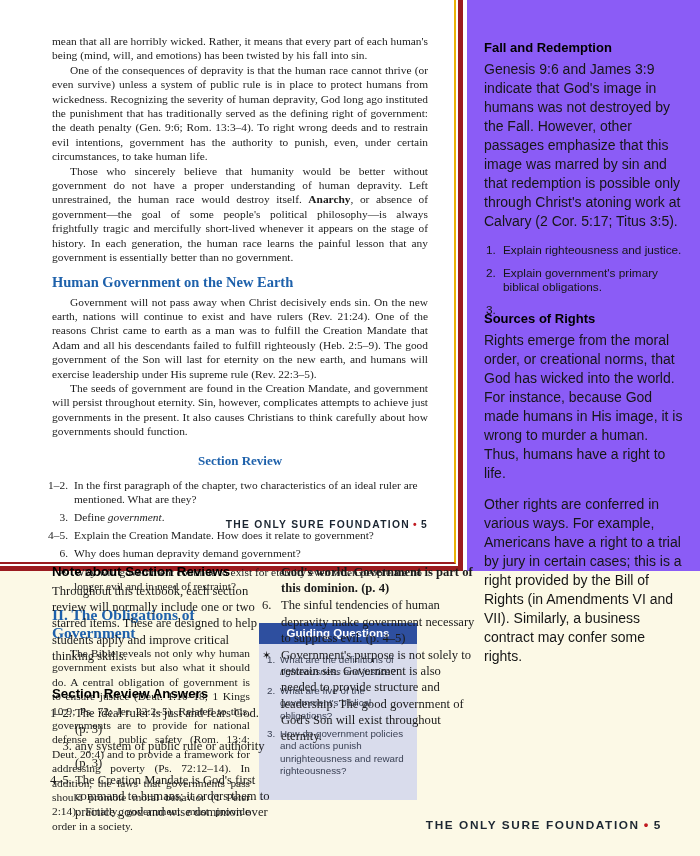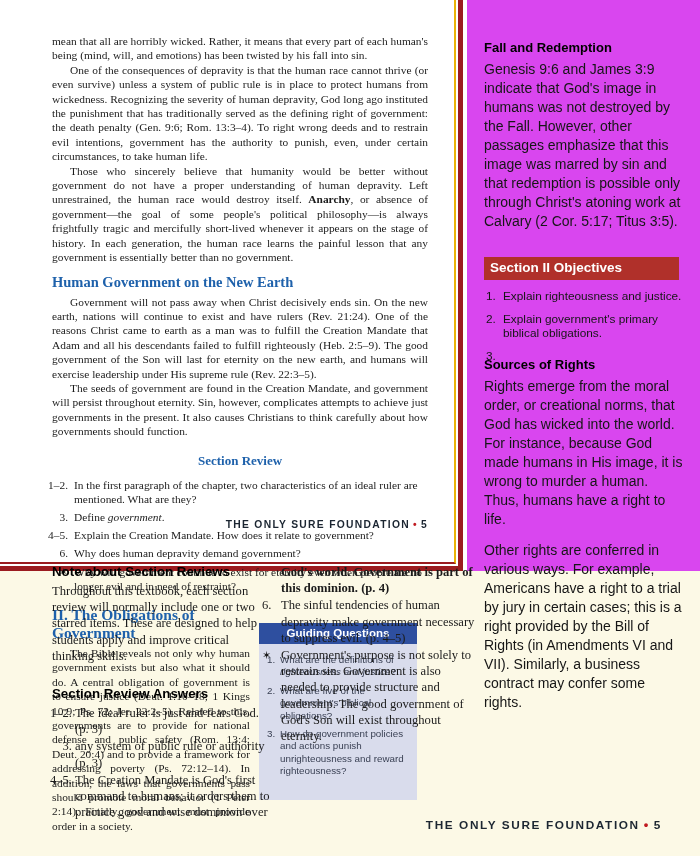--- a/index.html
+++ b/index.html
@@ -47,21 +47,21 @@
   .page-footer {
     position:absolute; right:26px; bottom:32px;
     font-family:"Liberation Sans", sans-serif; font-weight:bold;
     font-size:10.3px; letter-spacing:1.3px; color:#1b2531; white-space:nowrap;
   }
   .red-bullet { color:#c01a20; padding:0 3px; }
 
   
   .sidebar {
     position:absolute; left:463px; top:0; width:237px; height:571px;
-    background:#d946ef; border-left:4px solid #ffffff;
+    background:#8b5cf6; border-left:4px solid #ffffff;
     padding:40px 15px 0 17px;
     font-family:"Liberation Sans", sans-serif; color:#161616;
   }
   .sb-h { font-weight:bold; font-size:13px; margin:0 0 5px 0; color:#000; }
   .sb-p { font-size:14px; line-height:19px; margin:0 0 12px 0; }
   .banner {
     background:#b0302a; color:#fff; font-weight:bold; font-size:13.5px;
     padding:3px 4px 5px 6px; margin:26px 6px 9px 0;
   }
   .obj-list { margin:0 0 16px 0; padding:0; list-style:none; font-size:11.8px; line-height:14.6px; }
@@ -143,21 +143,20 @@
       </div>
 
       <div class="page-footer"><span>THE ONLY SURE FOUNDATION</span><span class="red-bullet">•</span><span>5</span></div>
     </div>
   </div>
 
   <div class="sidebar">
     <h4 class="sb-h">Fall and Redemption</h4>
     <p class="sb-p">Genesis 9:6 and James 3:9 indicate that God's image in humans was not destroyed by the Fall. However, other passages emphasize that this image was marred by sin and that redemption is possible only through Christ's atoning work at Calvary (2 Cor. 5:17; Titus 3:5).</p>
 
-    <div class="banner">Section II Objectives</div>
     <ol class="obj-list">
       <li><span class="obj-num">1.</span><span>Explain righteousness and justice.</span></li>
       <li><span class="obj-num">2.</span><span>Explain government's primary biblical obligations.</span></li>
       <li><span class="obj-num">3.</span></li>
     </ol>
 
     <h4 class="sb-h">Sources of Rights</h4>
     <p class="sb-p">Rights emerge from the moral order, or creational norms, that God has wicked into the world. For instance, because God made humans in His image, it is wrong to murder a human. Thus, humans have a right to life.</p>
     <p class="sb-p">Other rights are conferred in various ways. For example, Americans have a right to a trial by jury in certain cases; this is a right provided by the Bill of Rights (in Amendments VI and VII). Similarly, a business contract may confer some rights.</p>
   </div>

